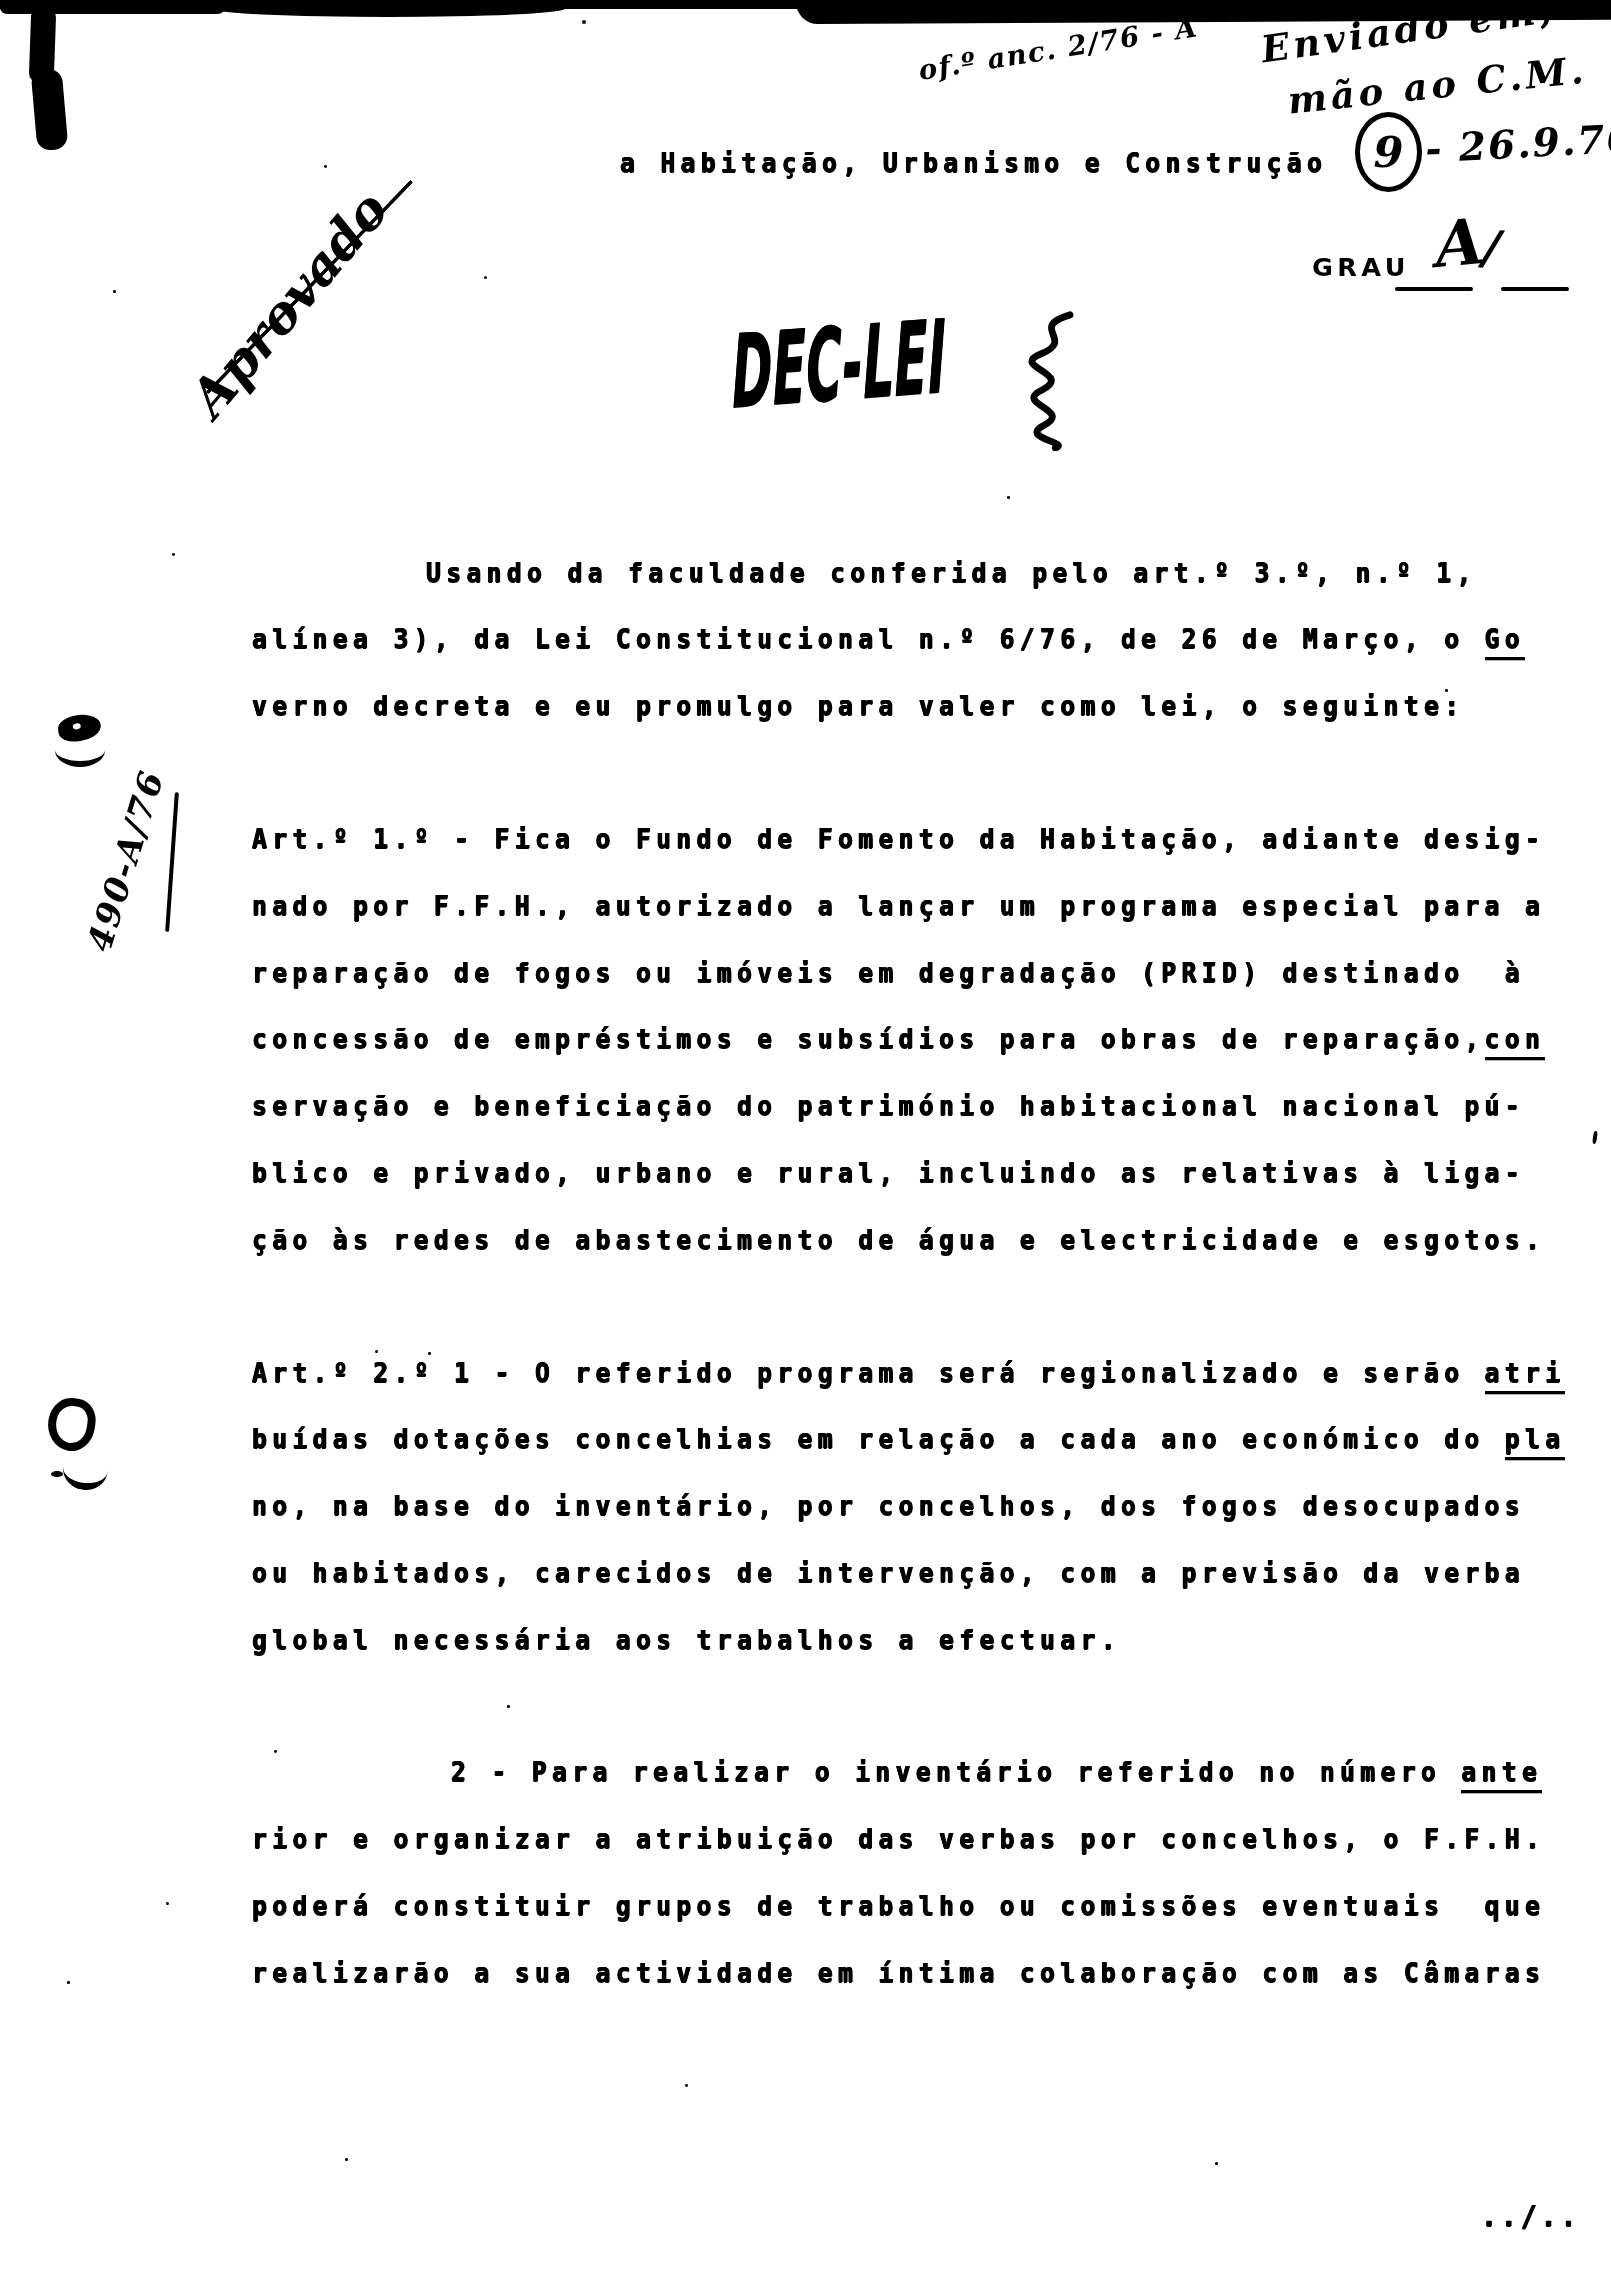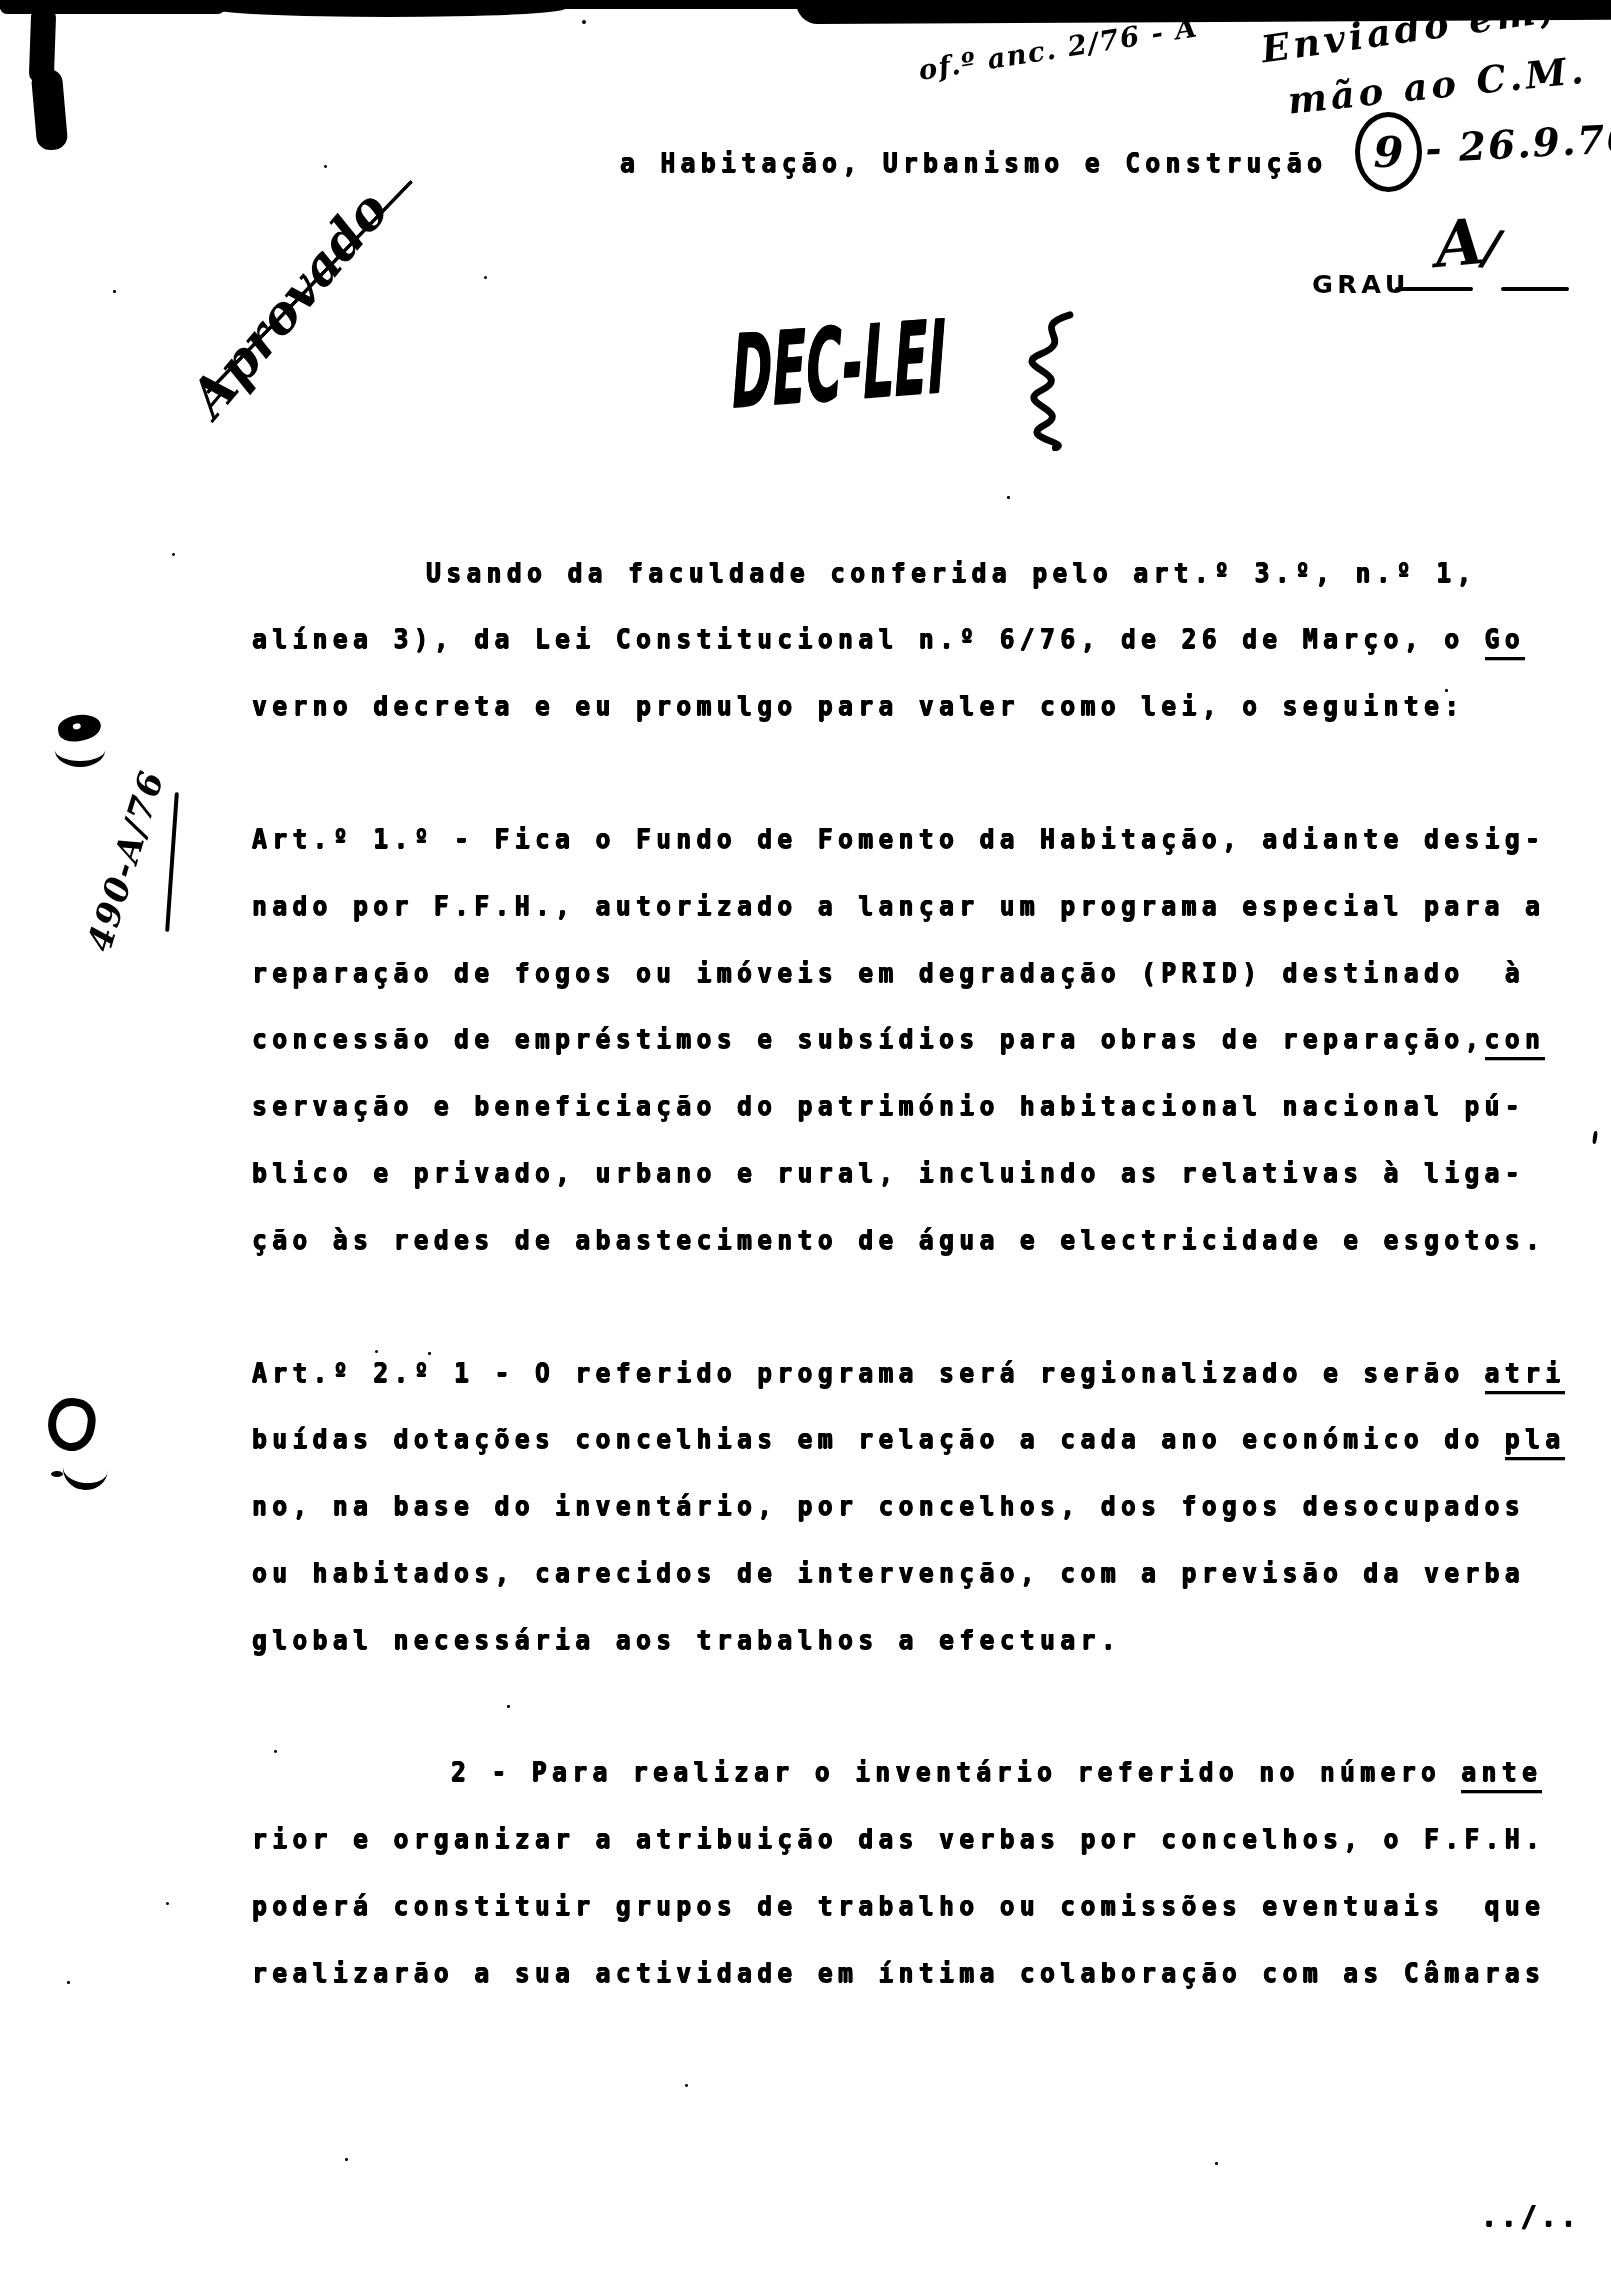--- a/index.html
+++ b/index.html
@@ -25,21 +25,21 @@
   .hand{position:absolute;font-family:"DejaVu Serif",serif;font-style:italic;font-weight:bold;
         white-space:nowrap;color:#000;}
   .note1{left:1260px;top:6.9px;font-size:37px;letter-spacing:3.9px;transform:rotate(-8deg);}
   .note2{left:1287px;top:63px;font-size:37px;letter-spacing:3.9px;transform:rotate(-6deg);}
   .refnote{left:917px;top:32px;font-size:27.5px;letter-spacing:1.5px;transform:rotate(-9deg);}
   .date-ann{left:1425px;top:120px;font-size:39px;letter-spacing:2px;transform:rotate(-3deg);}
   .circle9{position:absolute;left:1355px;top:112px;width:57px;height:70px;border:5.4px solid #000;
            border-radius:50%;display:flex;align-items:center;justify-content:center;}
   .circle9 .num{font-family:"DejaVu Serif",serif;font-style:italic;font-weight:bold;font-size:43px;}
 
-  .grau{position:absolute;left:1312px;top:269px;font-family:"DejaVu Sans",sans-serif;font-weight:600;
+  .grau{position:absolute;left:1312px;top:252px;font-family:"DejaVu Sans",sans-serif;font-weight:600;
         font-size:25.5px;letter-spacing:4.4px;}
   .grau-a{left:1435px;top:206px;font-size:63px;transform:rotate(-5deg);}
   .grau-slash{left:1483px;top:220px;font-size:47px;transform:rotate(4deg);}
   .grau-line{position:absolute;top:287px;height:3.9px;background:#000;border-radius:2px;}
 
   .dec-lei{left:731px;top:313px;font-size:101px;font-family:"DejaVu Sans",sans-serif;
            font-style:italic;font-weight:bold;letter-spacing:1px;
            transform:scaleX(0.48) rotate(-2deg);transform-origin:left top;
            text-shadow:1.5px 0 0 #000,0 1px 0 #000;}
   .scribble{position:absolute;left:1012px;top:309px;}

